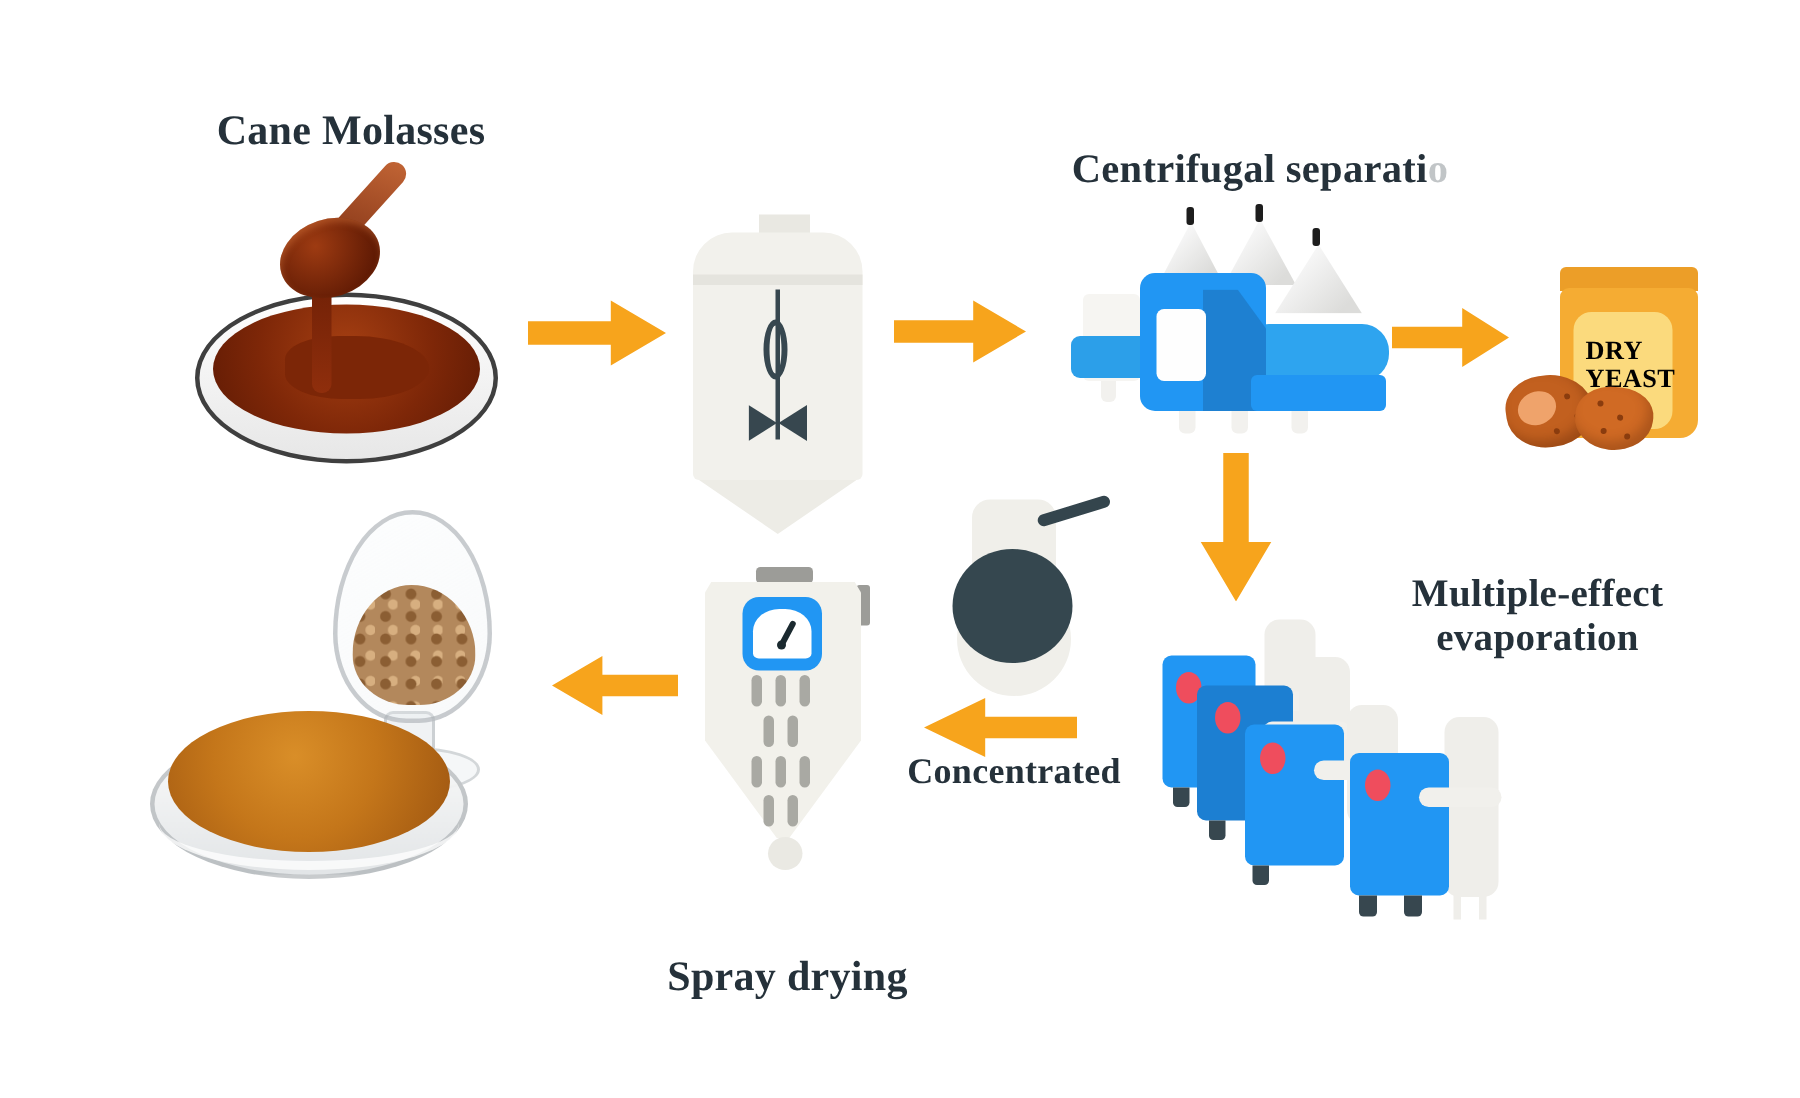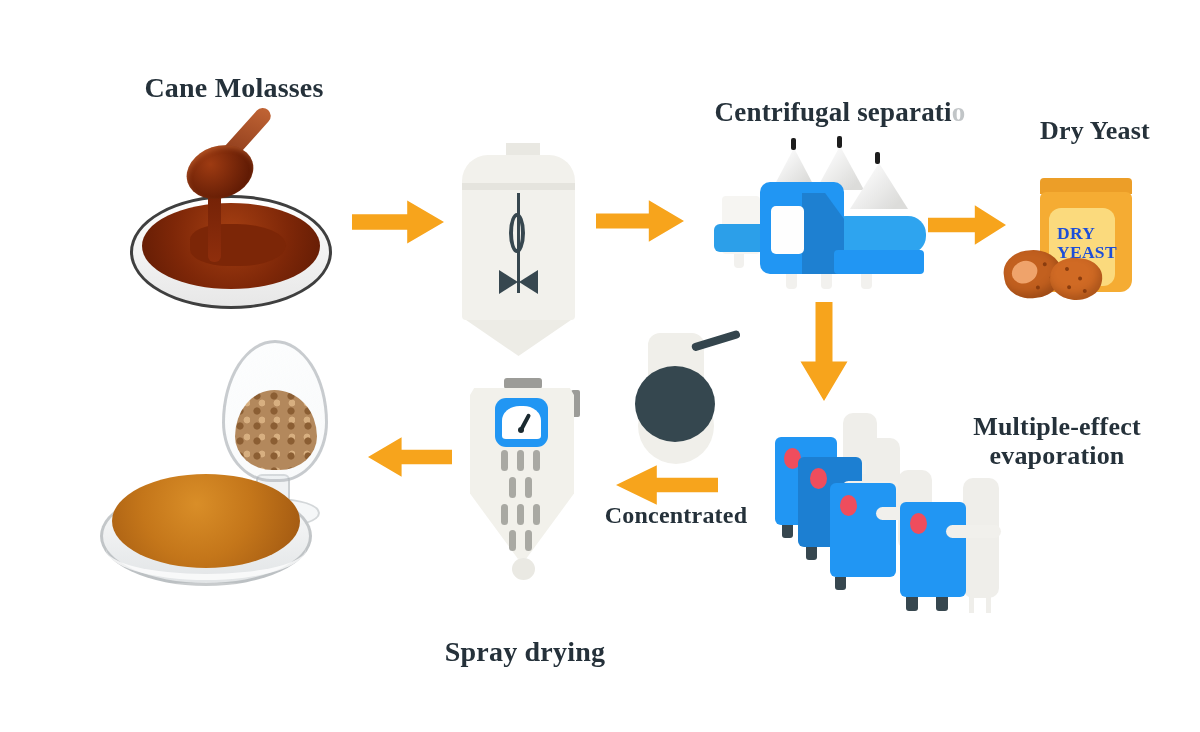--- a/index.html
+++ b/index.html
@@ -34,23 +34,22 @@
 
 <div class="stage">
 
   <div class="lbl" style="left:118px;top:72px;width:232px;font-size:28px;white-space:nowrap;">Cane Molasses</div>
 
 
   <div class="lbl" style="left:690px;top:97px;width:300px;font-size:27px;white-space:nowrap;">
     <span>Centrifugal separati</span><span class="faded">o</span>
   </div>
 
-  <div class="lbl" style="left:1020px;top:116px;width:150px;font-size:26px;white-space:nowrap;">Dry Yeast</div>
-
-  <div class="lbl" style="left:930px;top:412px;width:190px;font-size:26px;line-height:29px;margin-left:32px;">
+
+  <div class="lbl" style="left:930px;top:381px;width:190px;font-size:26px;line-height:29px;">
     <div>Multiple-effect</div>
     <div>evaporation</div>
   </div>
 
   <div class="lbl" style="left:598px;top:502px;width:156px;font-size:24px;line-height:27px;">
     <div>Concentrated</div>
   </div>
 
   <div class="lbl" style="left:425px;top:588px;width:200px;font-size:28px;white-space:nowrap;margin-top:48px;">Spray drying</div>
 
@@ -101,21 +100,21 @@
     <div class="abs" style="left:59px;top:70px;width:33px;height:48px;background:#fefefe;border-radius:5px;"></div>
     <div class="abs leg-light" style="left:74px;top:138px;width:11px;height:15px;"></div>
     <div class="abs leg-light" style="left:109px;top:138px;width:11px;height:15px;"></div>
     <div class="abs leg-light" style="left:149px;top:138px;width:11px;height:15px;"></div>
   </div>
 
   <div class="abs" style="left:1002px;top:158px;width:156px;height:142px;">
     <div class="abs" style="left:38px;top:20px;width:92px;height:16px;background:#ec9e28;border-radius:4px 4px 0 0;"></div>
     <div class="abs" style="left:38px;top:34px;width:92px;height:100px;background:#f5ac33;border-radius:6px 6px 12px 12px;"></div>
     <div class="abs" style="left:47px;top:50px;width:66px;height:78px;background:#fbda7d;border-radius:12px;"></div>
-    <div class="abs" style="left:55px;top:66px;width:56px;font-size:17.5px;line-height:19px;font-weight:800;color:#1d4ed8;letter-spacing:.3px;">
+    <div class="abs" style="left:55px;top:66px;width:56px;font-size:17.5px;line-height:19px;font-weight:800;color:#000000;letter-spacing:.3px;">
       <div>DRY</div>
       <div>YEAST</div>
     </div>
     <div class="abs" style="left:2px;top:92px;width:58px;height:48px;background:#c2601f;border-radius:45% 55% 50% 50%;transform:rotate(-8deg);box-shadow:inset -4px -5px 8px rgba(90,35,5,.35);">
       <div class="abs ellipse" style="left:8px;top:10px;width:26px;height:22px;background:#efa36b;transform:rotate(-15deg);"></div>
       <div class="abs speck" style="left:40px;top:14px;"></div>
       <div class="abs speck" style="left:45px;top:28px;"></div>
       <div class="abs speck" style="left:30px;top:36px;"></div>
     </div>
     <div class="abs" style="left:48px;top:100px;width:52px;height:42px;background:#d06a24;border-radius:50% 45% 55% 50%;transform:rotate(6deg);box-shadow:inset -4px -5px 8px rgba(90,35,5,.3);">

